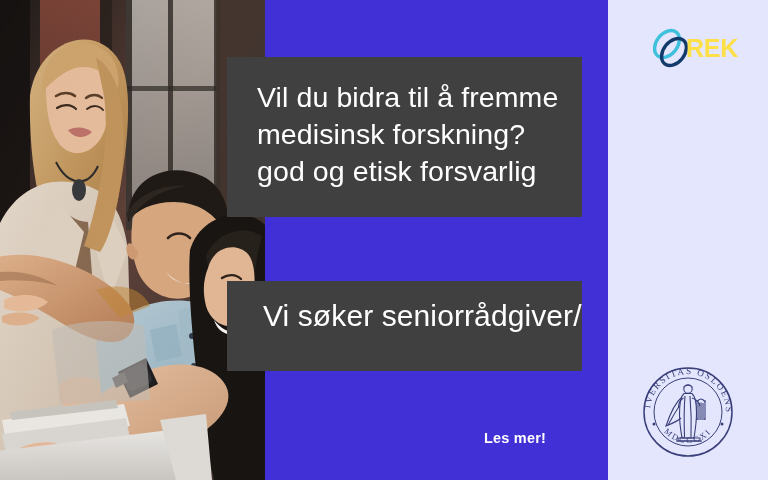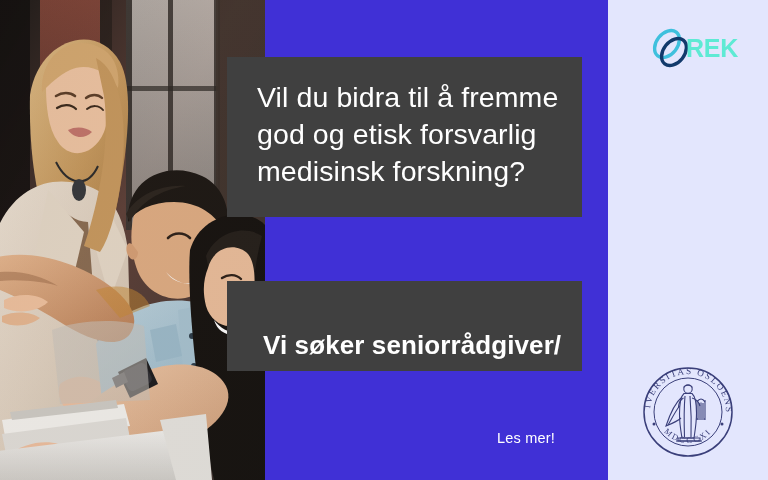--- a/index.html
+++ b/index.html
@@ -22,36 +22,36 @@
 
   
   .panel{position:absolute;background:#404040;box-sizing:border-box;}
   .panel-head{left:227px;top:57px;width:355px;height:160px;padding:22px 26px 0 30px;}
   .panel-head .line{
     color:#ffffff;font-size:28.5px;line-height:37px;font-weight:400;
     letter-spacing:.1px;white-space:nowrap;
   }
   .panel-job{left:227px;top:281px;width:355px;height:90px;padding:19px 24px 0 36px;}
   .panel-job .line{
-    color:#ffffff;font-size:26px;line-height:32px;font-weight:700;
-    letter-spacing:.1px;white-space:nowrap;margin-top:29px;
+    color:#ffffff;font-size:30px;line-height:32px;font-weight:400;
+    letter-spacing:.1px;white-space:nowrap;
   }
 
   
   .les-mer{
-    position:absolute;left:497px;top:430px;
-    color:#ffffff;font-size:14.5px;font-weight:400;letter-spacing:.2px;
+    position:absolute;left:484px;top:430px;
+    color:#ffffff;font-size:14.5px;font-weight:700;letter-spacing:.2px;
   }
 
   
   .rek-logo{position:absolute;left:648px;top:27px;width:92px;height:42px;}
   .rek-mark{position:absolute;left:0;top:0;width:46px;height:42px;}
   .rek-word{
     position:absolute;left:38px;top:7px;
-    color:#5eead4;font-size:25px;font-weight:700;letter-spacing:-0.3px;
+    color:#fde047;font-size:25px;font-weight:700;letter-spacing:-0.3px;
     font-family:"Liberation Sans", sans-serif;
   }
 
   
   .uio-seal{position:absolute;left:638px;top:362px;width:100px;height:100px;}
 </style>
 </head>
 <body>
 
 <div class="banner">
@@ -206,22 +206,22 @@
       <rect x="0" y="0" width="265" height="480" fill="url(#bgwall)" opacity="0.07"></rect>
     </svg>
   </div>
 
   <div class="purple-field"></div>
 
   <div class="right-rail"></div>
 
   <div class="panel panel-head">
     <div class="line">Vil du bidra til å fremme</div>
+    <div class="line">medisinsk forskning?</div>
     <div class="line">god og etisk forsvarlig</div>
-    <div class="line">medisinsk forskning?</div>
   </div>
 
   <div class="panel panel-job">
     <div class="line">Vi søker seniorrådgiver/</div>
   </div>
 
   <div class="les-mer">Les mer!</div>
 
   <div class="rek-logo">
     <svg class="rek-mark" viewBox="0 0 46 42">

